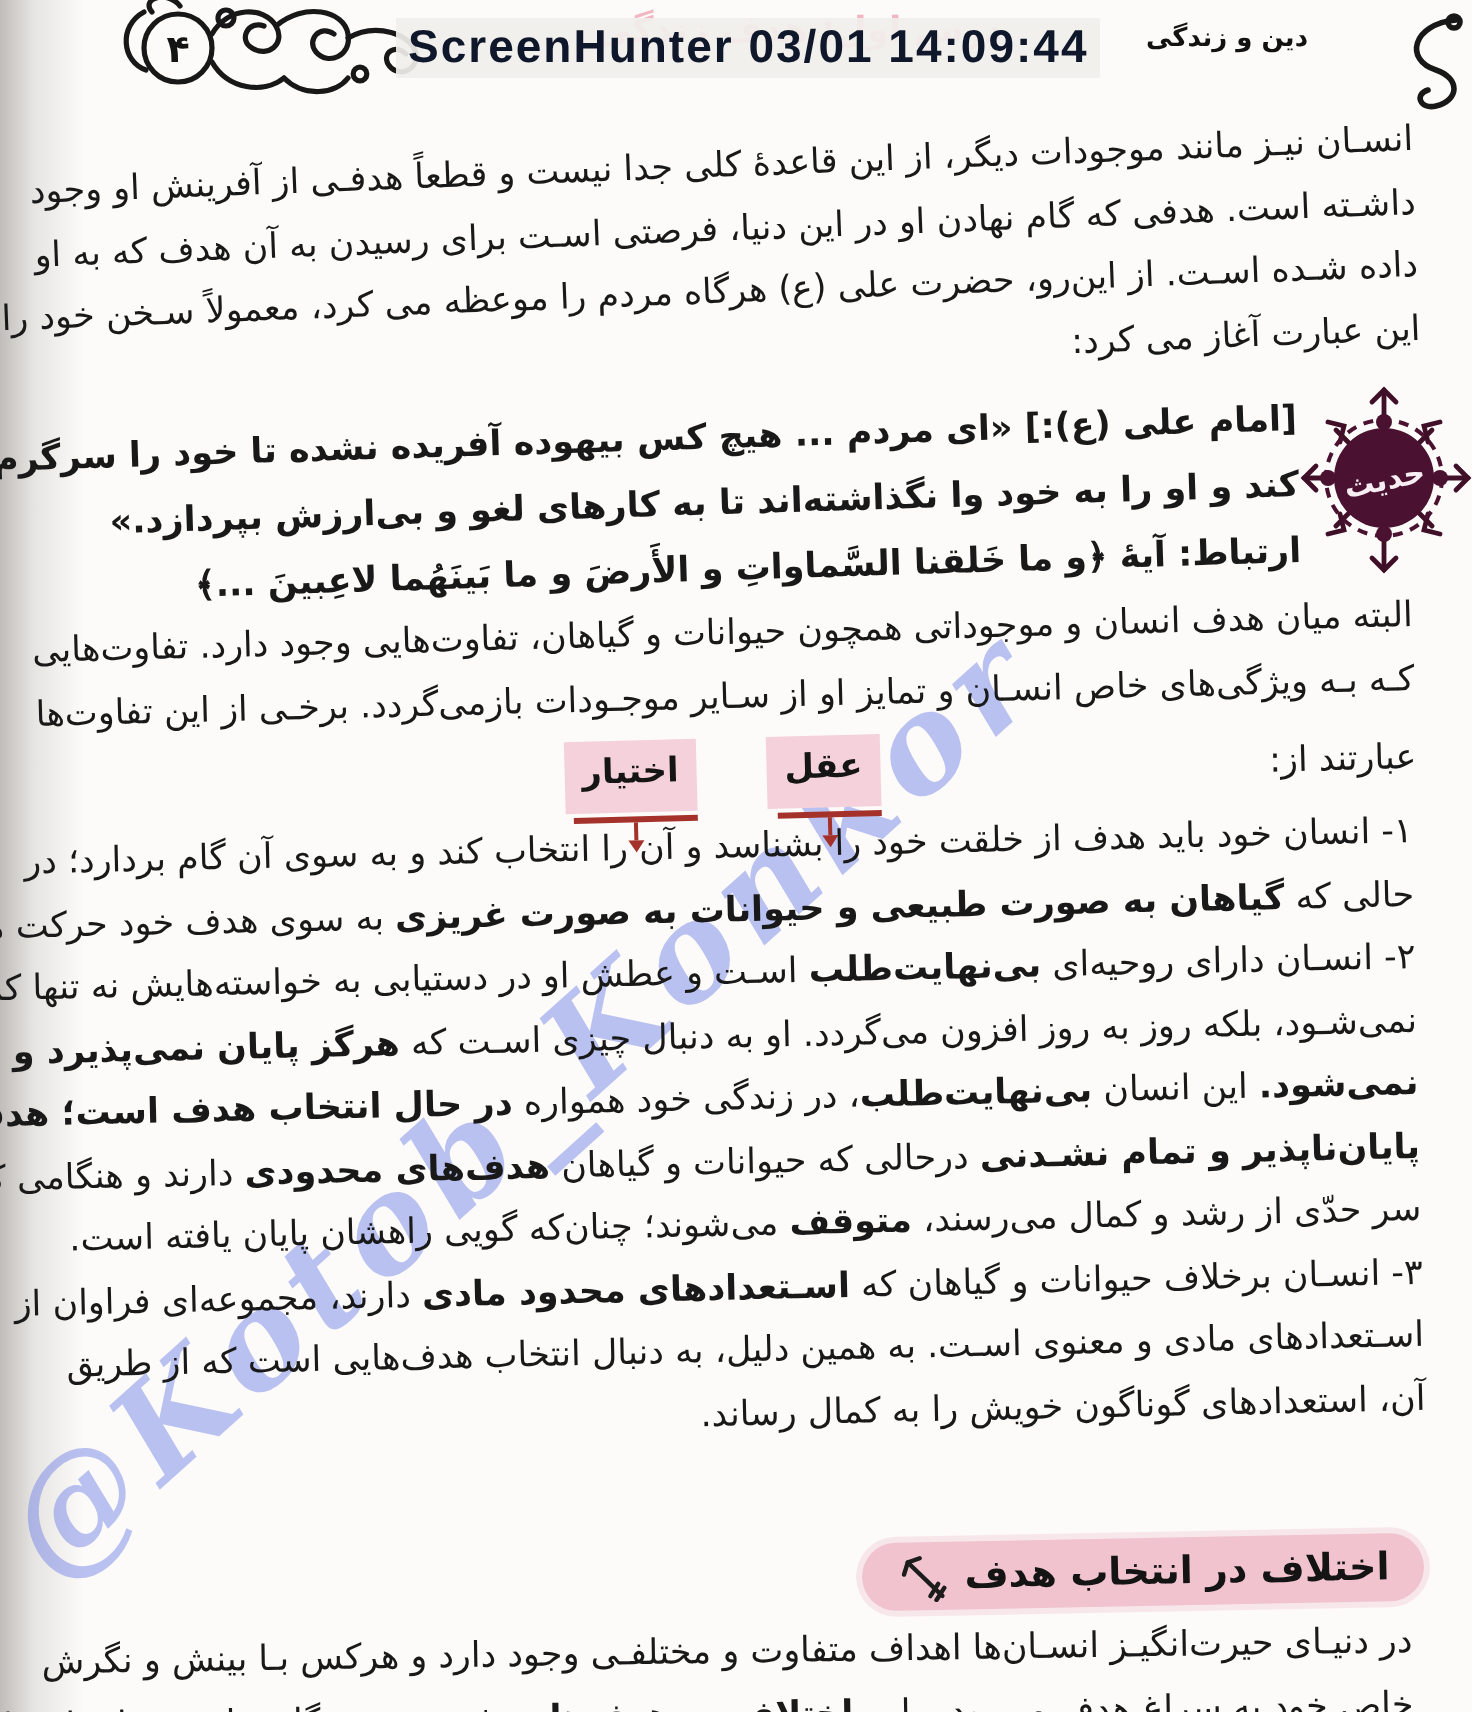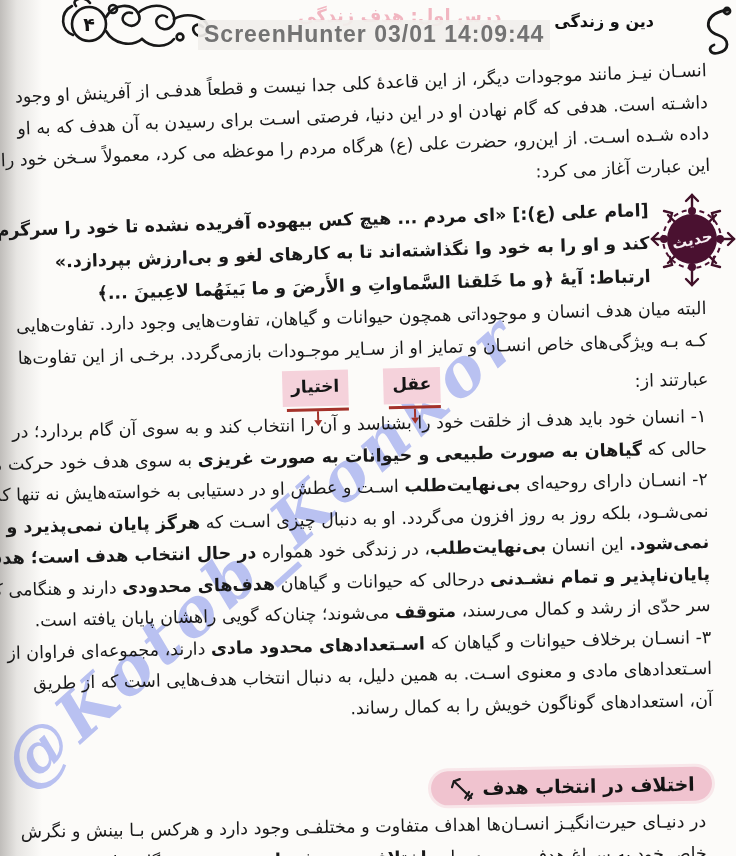--- a/index.html
+++ b/index.html
@@ -13,24 +13,24 @@
   .scan-edge{position:absolute;left:0;top:0;width:42px;height:100%;
     background:linear-gradient(to right,rgba(142,138,134,.55),rgba(190,187,183,.35) 40%,rgba(255,255,255,0));
     z-index:0;}
   
   .hdr-ornament-left{position:absolute;left:56px;top:-3px;z-index:2;}
   .hdr-ornament-right{position:absolute;left:692px;top:4px;z-index:2;}
   .lesson-faint{position:absolute;left:298px;top:5px;width:270px;direction:rtl;
     font-size:18px;font-weight:bold;color:rgba(231,126,148,.55);z-index:1;text-align:left;}
   .screenhunter{position:absolute;left:198px;top:9px;z-index:3;
     font-family:"Liberation Sans","DejaVu Sans",sans-serif;font-weight:bold;
-    font-size:23px;letter-spacing:1px;color:#737373;
-    background:rgba(241,239,236,.92);padding:1px 6px 2px 6px;margin-top:11px;}
+    font-size:23px;letter-spacing:1px;color:#0f172a;
+    background:rgba(241,239,236,.92);padding:1px 6px 2px 6px;}
   .book-title{position:absolute;right:82px;top:12px;direction:rtl;
-    font-size:16px;font-weight:bold;color:#121212;z-index:3;text-align:center;}
+    font-size:13px;font-weight:bold;color:#121212;z-index:3;text-align:center;}
   
   .block{position:absolute;right:30px;width:676px;direction:rtl;z-index:2;
     font-size:17.5px;line-height:31.5px;transform-origin:top right;}
   .ln{text-align:justify;text-align-last:justify;height:31.5px;white-space:nowrap;}
   .ln.end{text-align:right;text-align-last:auto;}
   .b{font-weight:bold;}
   .intro{top:55px;transform:rotate(-2.2deg);}
   .hadith{top:194px;right:88px;width:582px;font-weight:bold;transform:rotate(-1.8deg);line-height:33px;}
   .hadith .ln{height:33px;}
   .relation{text-align:right;text-align-last:auto;height:33px;white-space:nowrap;}

